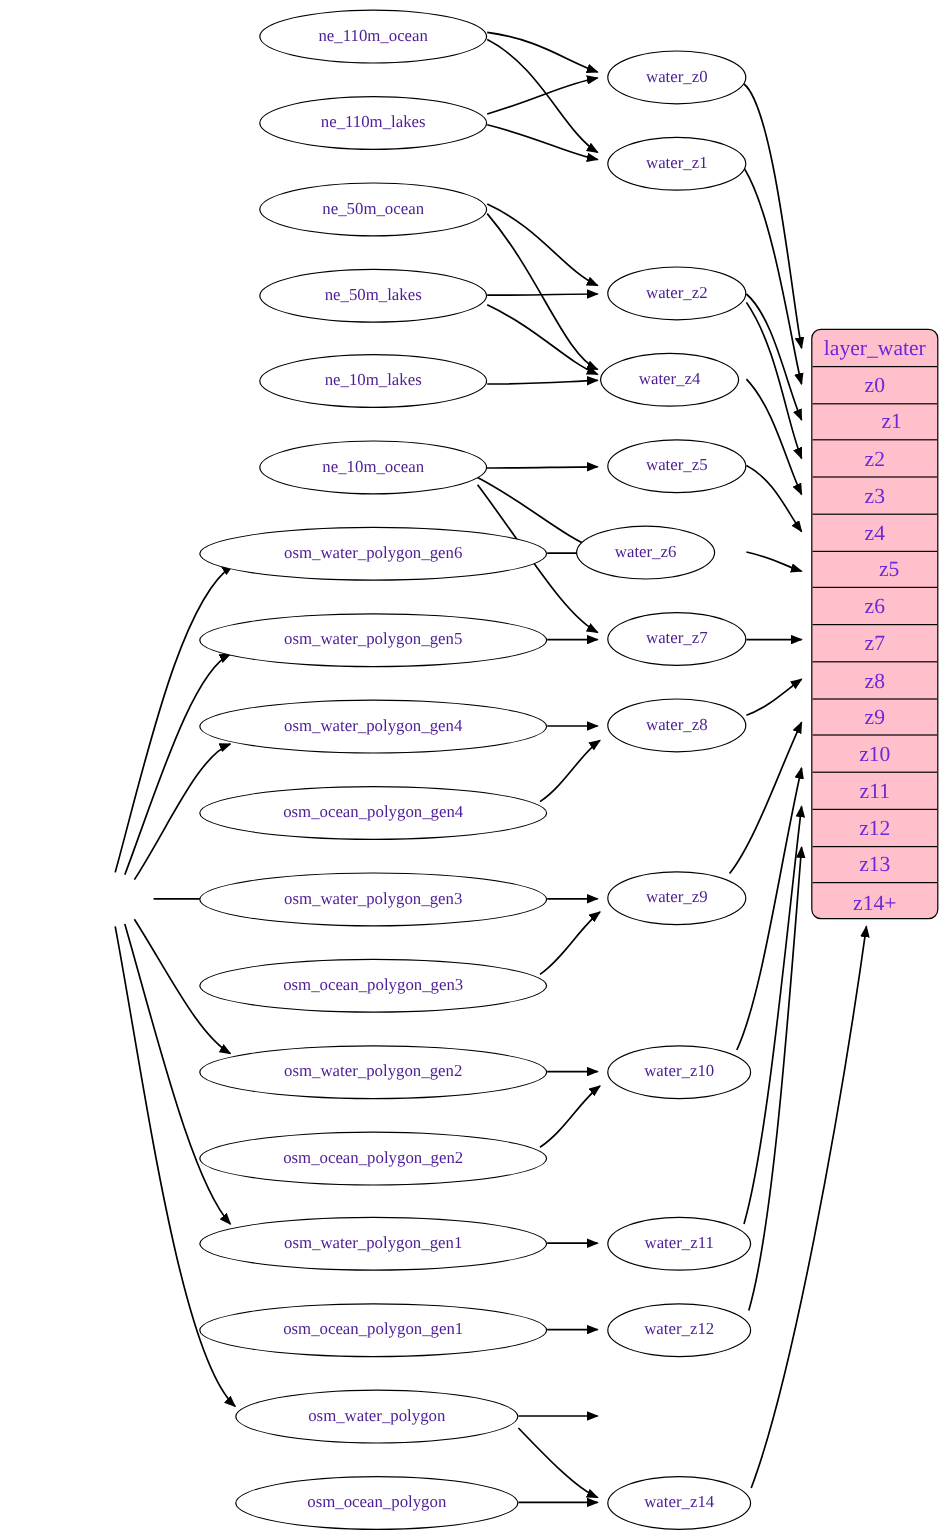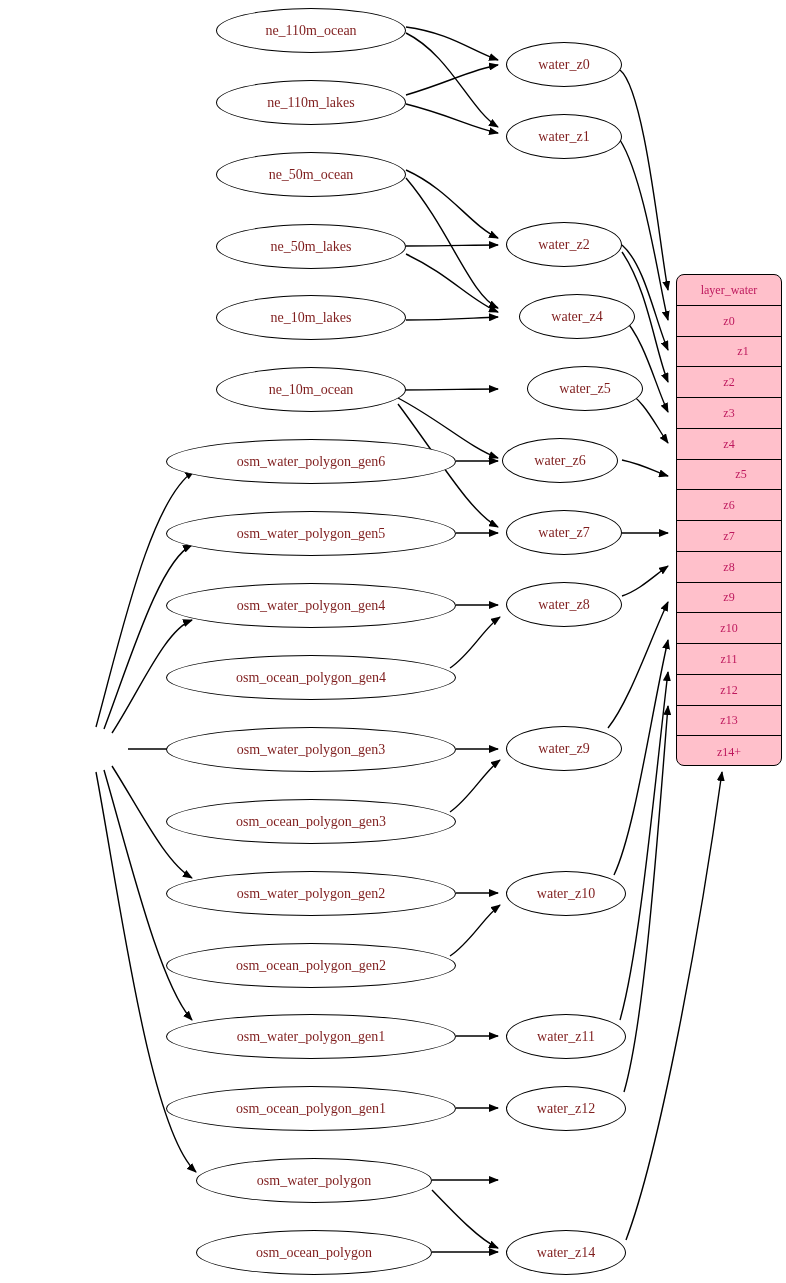--- a/index.html
+++ b/index.html
@@ -27,37 +27,37 @@
   .node {
     position: absolute;
     display: flex;
     align-items: center;
     justify-content: center;
     box-sizing: border-box;
     border: 1px solid #000000;
     background: #ffffff;
     border-radius: 50%;
     font-size: 14px;
-    color: #7f1d1d;
+    color: #4c1d95;
     white-space: nowrap;
   }
   .table-node {
     position: absolute;
     box-sizing: border-box;
     border: 1px solid #000000;
     background: #ffc0cb;
     border-radius: 8px;
     overflow: hidden;
   }
   .table-cell {
     box-sizing: border-box;
     border-bottom: 1px solid #000000;
     text-align: right;
-    font-size: 12px;
-    color: #be185d;
+    font-size: 18px;
+    color: #6d28d9;
     line-height: 1;
     display: flex;
     align-items: center;
     justify-content: center;
   }
   .table-cell:last-child {
     border-bottom: none;
   }
 </style>
 </head>
@@ -199,27 +199,27 @@
 
   <div class="node" style="left:506px; top:42px; width:116px; height:45px;">
     <span>water_z0</span>
   </div>
   <div class="node" style="left:506px; top:114px; width:116px; height:45px;">
     <span>water_z1</span>
   </div>
   <div class="node" style="left:506px; top:222px; width:116px; height:45px;">
     <span>water_z2</span>
   </div>
-  <div class="node" style="left:519px; top:294px; width:116px; height:45px;">
+  <div class="node" style="left:500px; top:294px; width:116px; height:45px;">
     <span>water_z4</span>
   </div>
-  <div class="node" style="left:527px; top:366px; width:116px; height:45px;">
+  <div class="node" style="left:506px; top:366px; width:116px; height:45px;">
     <span>water_z5</span>
   </div>
-  <div class="node" style="left:502px; top:438px; width:116px; height:45px;">
+  <div class="node" style="left:480px; top:438px; width:116px; height:45px;">
     <span>water_z6</span>
   </div>
   <div class="node" style="left:506px; top:510px; width:116px; height:45px;">
     <span>water_z7</span>
   </div>
   <div class="node" style="left:506px; top:582px; width:116px; height:45px;">
     <span>water_z8</span>
   </div>
   <div class="node" style="left:506px; top:726px; width:116px; height:45px;">
     <span>water_z9</span>

